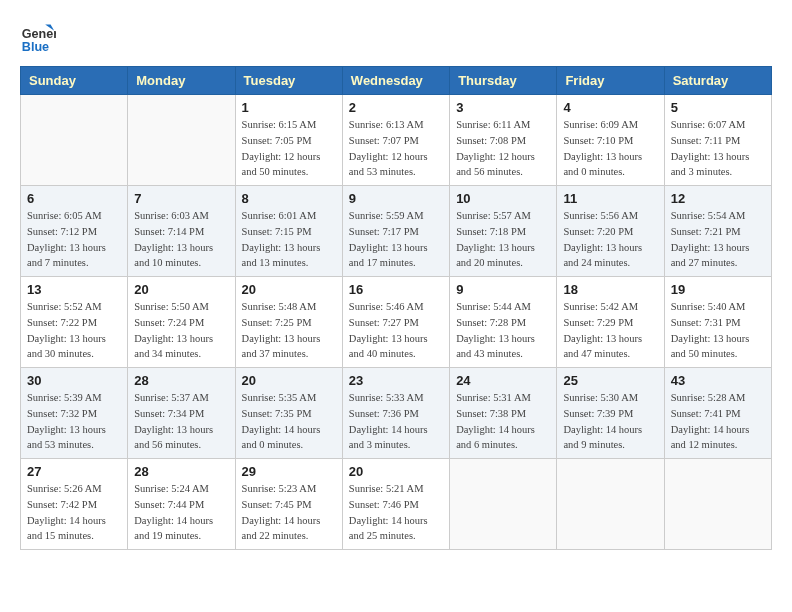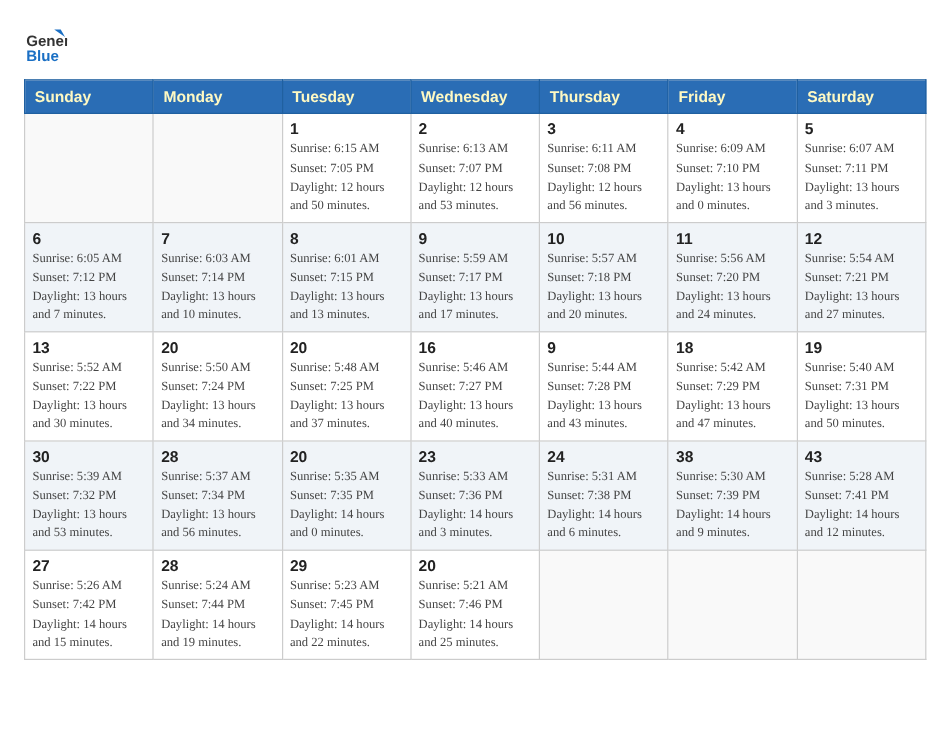--- a/index.html
+++ b/index.html
@@ -228,21 +228,21 @@
         </td>
         <td>
           <span class="day-number">23</span>
           <div class="day-info">Sunrise: 5:33 AM<br>Sunset: 7:36 PM<br>Daylight: 14 hours<br>and 3 minutes.</div>
         </td>
         <td>
           <span class="day-number">24</span>
           <div class="day-info">Sunrise: 5:31 AM<br>Sunset: 7:38 PM<br>Daylight: 14 hours<br>and 6 minutes.</div>
         </td>
         <td>
-          <span class="day-number">38</span>
+          <span class="day-number">25</span>
           <div class="day-info">Sunrise: 5:30 AM<br>Sunset: 7:39 PM<br>Daylight: 14 hours<br>and 9 minutes.</div>
         </td>
         <td>
           <span class="day-number">43</span>
           <div class="day-info">Sunrise: 5:28 AM<br>Sunset: 7:41 PM<br>Daylight: 14 hours<br>and 12 minutes.</div>
         </td>
       </tr>
       <tr>
         <td>
           <span class="day-number">27</span>

